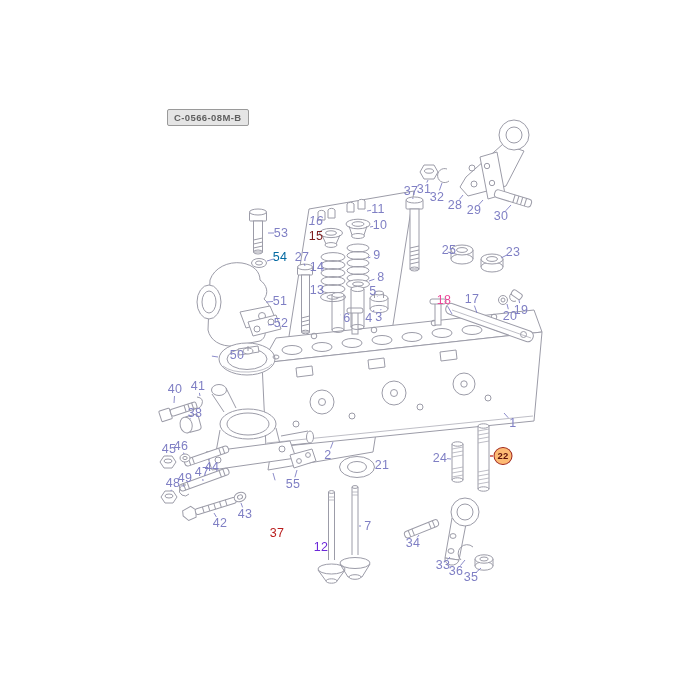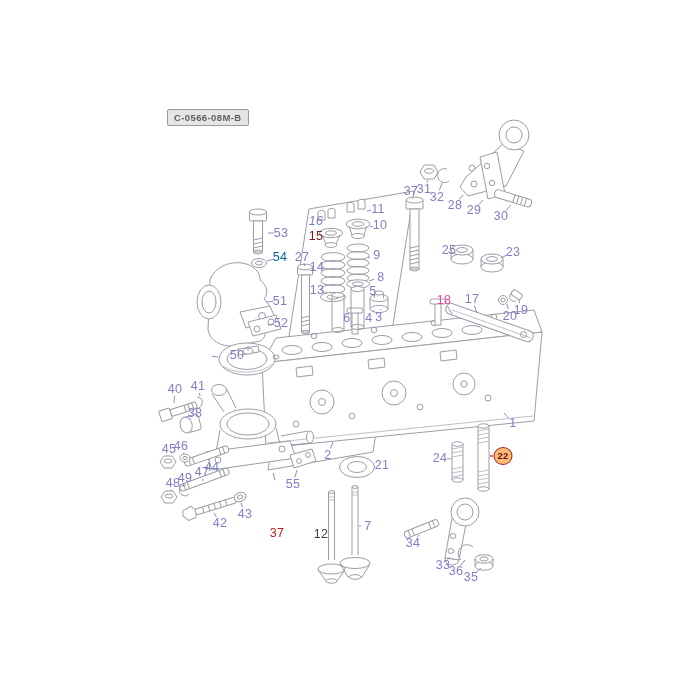--- a/index.html
+++ b/index.html
@@ -418,21 +418,21 @@
       <span class="plabel" style="left: 328px; top: 455px; color: rgb(127, 127, 196);">2</span>
       <span class="plabel" style="left: 379px; top: 317px; color: rgb(127, 127, 196);">3</span>
       <span class="plabel" style="left: 369px; top: 318px; color: rgb(127, 127, 196);">4</span>
       <span class="plabel" style="left: 373px; top: 291px; color: rgb(127, 127, 196);">5</span>
       <span class="plabel" style="left: 347px; top: 318px; color: rgb(127, 127, 196);">6</span>
       <span class="plabel" style="left: 368px; top: 526px; color: rgb(127, 127, 196);">7</span>
       <span class="plabel" style="left: 381px; top: 277px; color: rgb(127, 127, 196);">8</span>
       <span class="plabel" style="left: 377px; top: 255px; color: rgb(127, 127, 196);">9</span>
       <span class="plabel" style="left: 380px; top: 225px; color: rgb(127, 127, 196);">10</span>
       <span class="plabel" style="left: 378px; top: 209px; color: rgb(127, 127, 196);">11</span>
-      <span class="plabel" style="left: 321px; top: 534px; color: #404040;">12</span>
+      <span class="plabel" style="left: 321px; top: 547px; color: #6d28d9;">12</span>
       <span class="plabel" style="left: 317px; top: 290px; color: rgb(127, 127, 196);">13</span>
       <span class="plabel" style="left: 317px; top: 267px; color: rgb(127, 127, 196);">14</span>
       <span class="plabel" style="left: 316px; top: 236px; color: #7f1d1d;">15</span>
       <span class="plabel" style="left: 316px; top: 221px; color: rgb(127, 127, 196); font-style: italic;">16</span>
       <span class="plabel" style="left: 472px; top: 299px; color: rgb(127, 127, 196);">17</span>
       <span class="plabel" style="left: 444px; top: 300px; color: #ec4899;">18</span>
       <span class="plabel" style="left: 521px; top: 310px; color: rgb(127, 127, 196);">19</span>
       <span class="plabel" style="left: 510px; top: 316px; color: rgb(127, 127, 196);">20</span>
       <span class="plabel" style="left: 382px; top: 465px; color: rgb(127, 127, 196);">21</span>
       <span class="plabel hl" style="left: 503px; top: 456px; background: #fdba74; color: rgb(94, 16, 11);">22</span>

